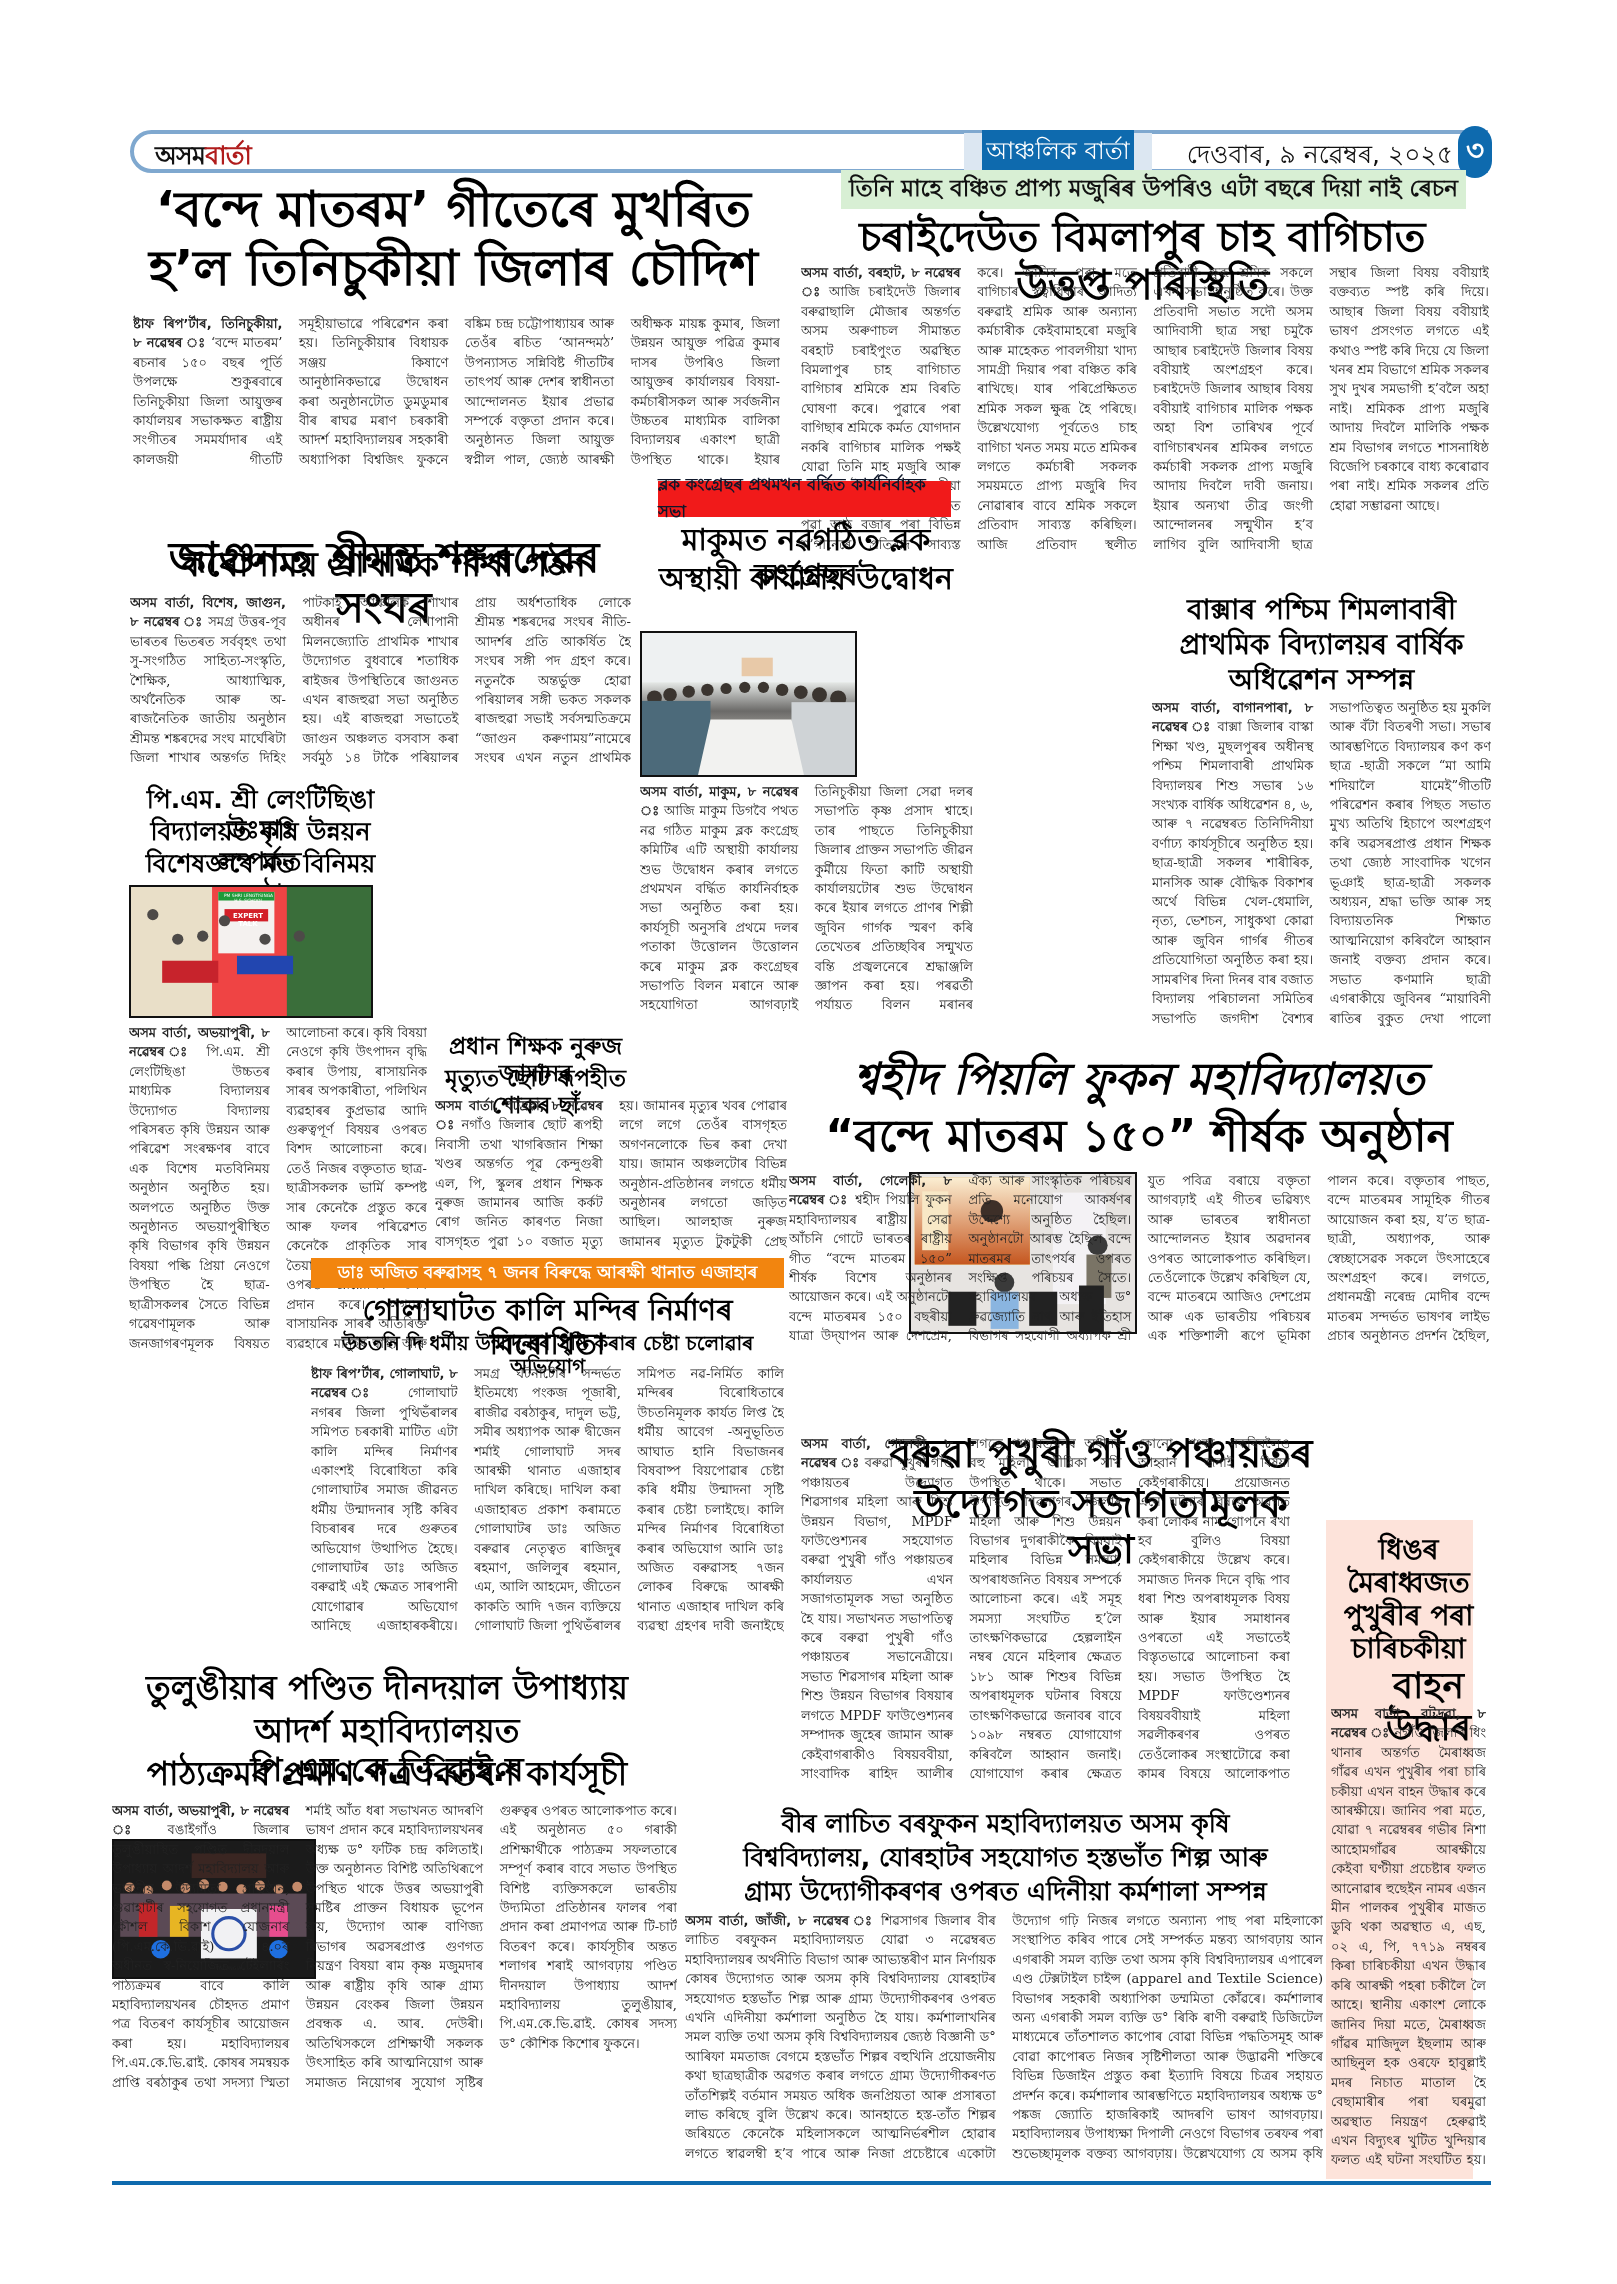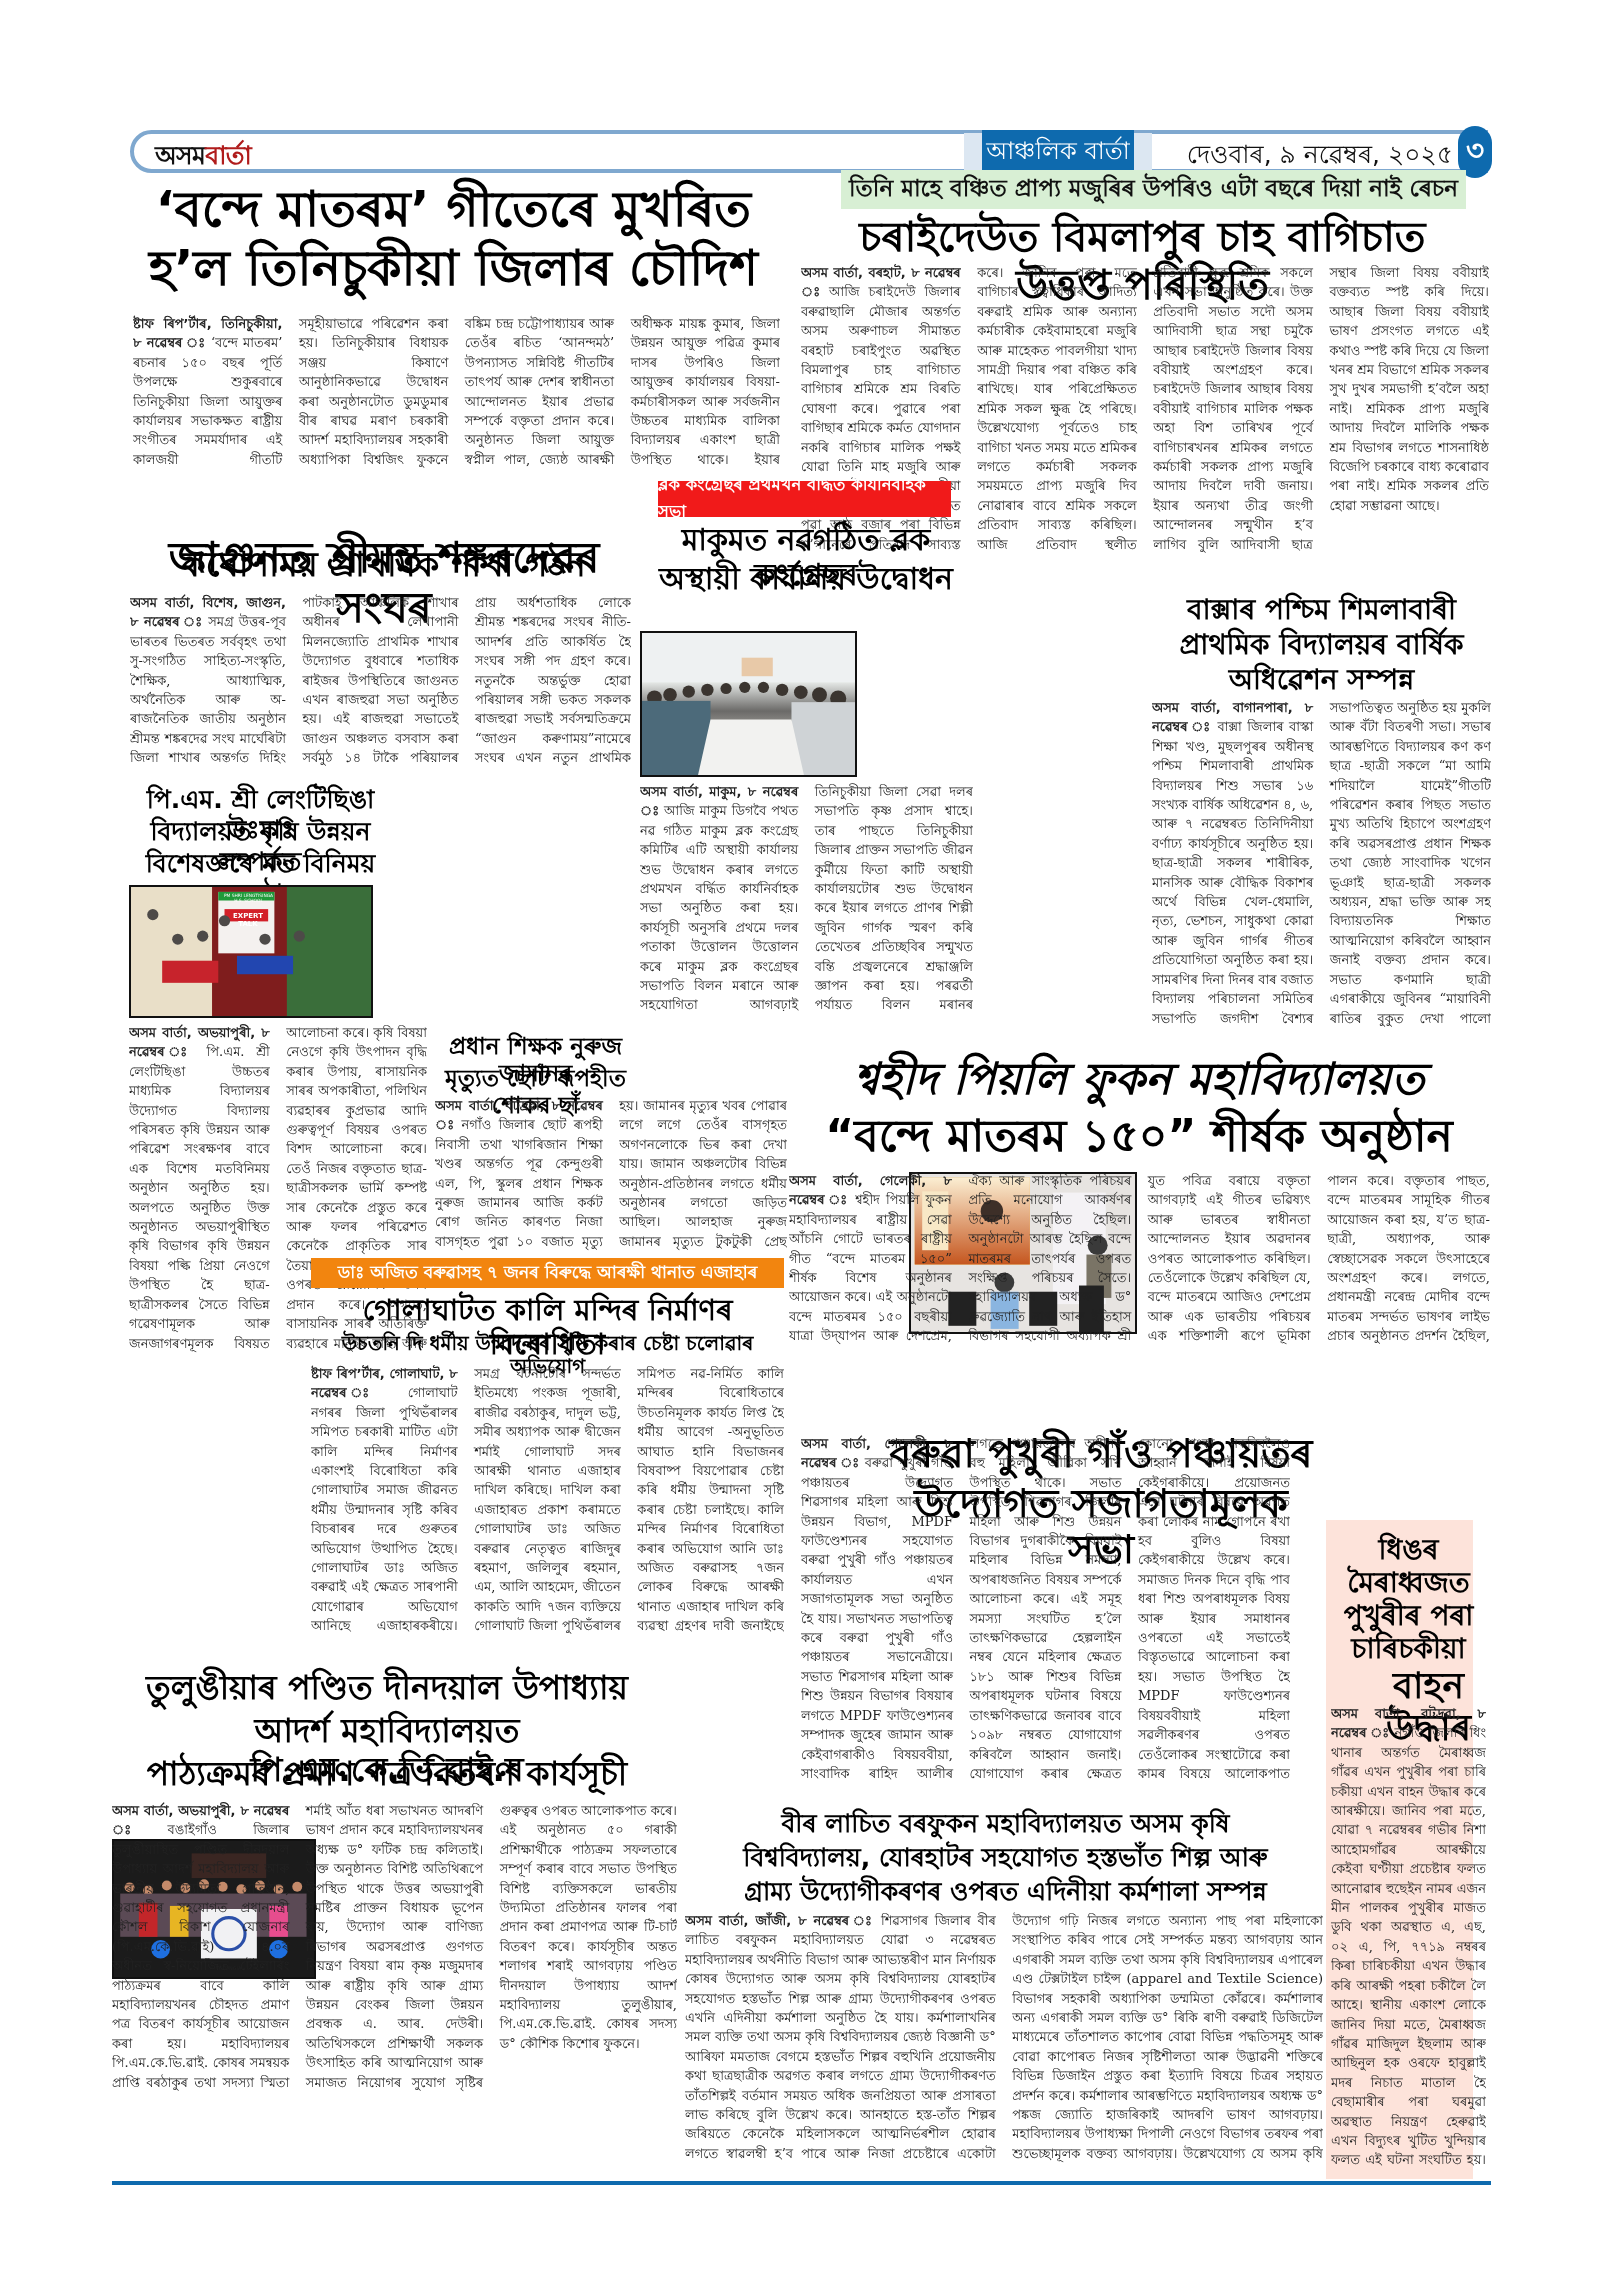--- a/index.html
+++ b/index.html
@@ -56,21 +56,21 @@
 <div>
   <div class="hl" style="left:130px;top:501px;width:508px;font-size:42px;margin-top:32px;">জাগুনত শ্ৰীমন্ত শঙ্কৰদেৱৰ সংঘৰ</div>
   <div class="hl" style="left:130px;top:544px;width:508px;font-size:34px;">কৰোণাময় প্ৰাথমিক শাখা গঠন</div>
   <div class="body" style="left:130px;top:593px;width:501px;height:178px;columns:3;overflow:hidden;">
     <b>অসম বাৰ্তা, বিশেষ, জাগুন, ৮ নৱেম্বৰ ঃ</b>
     <span>সমগ্ৰ উত্তৰ-পূব ভাৰতৰ ভিতৰত সৰ্ববৃহৎ তথা সু-সংগঠিত সাহিত্য-সংস্কৃতি, শৈক্ষিক, আধ্যাত্মিক, অৰ্থনৈতিক আৰু অ-ৰাজনৈতিক জাতীয় অনুষ্ঠান শ্ৰীমন্ত শঙ্কৰদেৱ সংঘ মাৰ্ঘেৰিটা জিলা শাখাৰ অন্তৰ্গত দিহিং পাটকাই আঞ্চলিক শাখাৰ অধীনৰ লেখাপানী মিলনজ্যোতি প্ৰাথমিক শাখাৰ উদ্যোগত বুধবাৰে শতাধিক ৰাইজৰ উপস্থিতিৰে জাগুনত এখন ৰাজহুৱা সভা অনুষ্ঠিত হয়। এই ৰাজহুৱা সভাতেই জাগুন অঞ্চলত বসবাস কৰা সৰ্বমুঠ ১৪ টাকৈ পৰিয়ালৰ প্ৰায় অৰ্ধশতাধিক লোকে শ্ৰীমন্ত শঙ্কৰদেৱ সংঘৰ নীতি-আদৰ্শৰ প্ৰতি আকৰ্ষিত হৈ সংঘৰ সঙ্গী পদ গ্ৰহণ কৰে। নতুনকৈ অন্তৰ্ভুক্ত হোৱা পৰিয়ালৰ সঙ্গী ভকত সকলক ৰাজহুৱা সভাই সৰ্বসন্মতিক্ৰমে “জাগুন কৰুণাময়”নামেৰে সংঘৰ এখন নতুন প্ৰাথমিক শাখা গঠন কৰি জিলা শাখাৰ তৰফৰ পৰা অনুমোদন জনোৱা হয়। উক্ত সভাত মাৰ্ঘেৰিটা জিলা শাখাৰ সম্পাদক ভৰত দত্ত বাপে উদ্বোধন কৰা সভা খনিত সভাপতিত্ব কৰে মাৰ্ঘেৰিটা জিলা শাখাৰ সন্মানীয় সভাপতি ভদ্ৰেশ্বৰ চুতীয়া বাপে। সভাত জিলা শাখাৰ প্ৰাক্তন মূলৰ সদস্য গুণ বৰুৱা, নিৰ্মাণ শাখা সমিতিৰ সভাপতি সঞ্জীৱ দত্ত, সাহিত্য শাখাৰ সভাপতি ভুলা দাস, নামঘৰ পৰিচালনা সমিতিৰ সভাপতি নিপেন নেওগ, সংস্কৃতি শাখাৰ সভাপতি তৰুণ গগৈ, দিহিং পাটকাই আঞ্চলিক শাখাৰ সভাপতি গোলাপ ফুকন, সম্পাদক লীল কোঁৱৰ আৰু মিলনজ্যোতি প্ৰাথমিক শাখাৰ সভাপতি ডিম্ব চেতিয়া, সম্পাদক বিৰেন দুৱৰা বাপে বহুমূলীয়া ভাষণ প্ৰদান কৰে। উল্লেখযোগ্য যে ৰাজহুৱা সভাখনি অনুষ্ঠিত কৰাৰ ক্ষেত্ৰত বিশেষ তৎপৰতাৰে নেতৃত্ব লোৱা লেখাপানী মিলনজ্যোতি প্ৰাথমিক শাখাৰ সম্পাদক বিৰেন দুৱৰা বাপৰ গুৰু গৃহত অনুষ্ঠিত হোৱা সভাখনিত স্থানীয় ৰামনগৰ, সোণালীপুৰ, মাধৱদেৱ, আৰু লেখাপানী মিলনজ্যোতি প্ৰাথমিক শাখাৰ ভালেসংখ্যক ভকত-আই উপস্থিত আছিল।</span>
   </div>
 </div>
 
 <div>
-  <div class="kicker" style="left:658px;top:481px;width:293px;height:36px;background:#f11a1a;color:#ffffff;font-size:16.5px;">ব্লক কংগ্ৰেছৰ প্ৰথমখন বৰ্দ্ধিত কাৰ্যনিৰ্বাহক সভা</div>
+  <div class="kicker" style="left:658px;top:481px;width:293px;height:36px;background:#f11a1a;color:#0f172a;font-size:16.5px;">ব্লক কংগ্ৰেছৰ প্ৰথমখন বৰ্দ্ধিত কাৰ্যনিৰ্বাহক সভা</div>
   <div class="hl" style="left:641px;top:522px;width:330px;font-size:30px;">মাকুমত নৱগঠিত ব্লক কংগ্ৰেছৰ</div>
   <div class="hl" style="left:641px;top:561px;width:330px;font-size:30px;">অস্থায়ী কাৰ্যালয় উদ্বোধন</div>
   <div class="photo" style="left:640px;top:631px;width:217px;height:146px;background:linear-gradient(180deg,#e9eef0 0%,#e3e6e4 35%,#6b6a68 55%,#b8b4ae 75%,#8f9192 100%);">
     <svg width="100%" height="100%" viewBox="0 0 342 230" preserveAspectRatio="none">
       <rect x="0" y="0" width="342" height="80" fill="#eef1f2"></rect>
       <rect x="160" y="40" width="50" height="30" fill="#e8c9a8"></rect>
       <g fill="#3b3530">
         <circle cx="20" cy="105" r="12"></circle>
           <circle cx="45" cy="100" r="11"></circle>
           <circle cx="75" cy="95" r="10"></circle>
@@ -101,21 +101,21 @@
   <div class="body" style="left:1152px;top:698px;width:339px;height:330px;columns:2;overflow:hidden;">
     <b>অসম বাৰ্তা, বাগানপাৰা, ৮ নৱেম্বৰ ঃ</b>
     <span>বাক্সা জিলাৰ বাস্কা শিক্ষা খণ্ড, মুছলপুৰৰ অধীনস্থ পশ্চিম শিমলাবাৰী প্ৰাথমিক বিদ্যালয়ৰ শিশু সভাৰ ১৬ সংখ্যক বাৰ্ষিক অধিৱেশন ৪, ৬, আৰু ৭ নৱেম্বৰত তিনিদিনীয়া বৰ্ণাঢ্য কাৰ্যসূচীৰে অনুষ্ঠিত হয়। ছাত্ৰ-ছাত্ৰী সকলৰ শাৰীৰিক, মানসিক আৰু বৌদ্ধিক বিকাশৰ অৰ্থে বিভিন্ন খেল-ধেমালি, নৃত্য, ভেশচন, সাধুকথা কোৱা আৰু জুবিন গাৰ্গৰ গীতৰ প্ৰতিযোগিতা অনুষ্ঠিত কৰা হয়। সামৰণিৰ দিনা দিনৰ বাৰ বজাত বিদ্যালয় পৰিচালনা সমিতিৰ সভাপতি জগদীশ বৈশ্যৰ সভাপতিত্বত অনুষ্ঠিত হয় মুকলি আৰু বঁটা বিতৰণী সভা। সভাৰ আৰম্ভণিতে বিদ্যালয়ৰ কণ কণ ছাত্ৰ -ছাত্ৰী সকলে “মা আমি শদিয়ালৈ যামেই”গীতটি পৰিৱেশন কৰাৰ পিছত সভাত মুখ্য অতিথি হিচাপে অংশগ্ৰহণ কৰি অৱসৰপ্ৰাপ্ত প্ৰধান শিক্ষক তথা জ্যেষ্ঠ সাংবাদিক খগেন ভূঞাই ছাত্ৰ-ছাত্ৰী সকলক অধ্যয়ন, শ্ৰদ্ধা ভক্তি আৰু সহ বিদ্যায়তনিক শিক্ষাত আত্মনিয়োগ কৰিবলৈ আহ্বান জনাই বক্তব্য প্ৰদান কৰে। সভাত কণমানি ছাত্ৰী এগৰাকীয়ে জুবিনৰ “মায়াবিনী ৰাতিৰ বুকুত দেখা পালো তোমাৰ ছবি” এই কালজয়ী গীতটি পৰিৱেশন কৰি সভাৰ সৌষ্ঠৱ বৃদ্ধি কৰে। সভাৰ শেষত ছাত্ৰ -ছাত্ৰী সকলৰ মাজত পুৰস্কাৰ সমূহ বিতৰণ কৰা হয়। সভাত প্ৰধান শিক্ষক সুনীল হালৈ, সহকাৰী শিক্ষক জীৱন সাহা, সহকাৰী শিক্ষক গিৰীশ বৈশ্য, অভিভাৱক অভিভাৱিকা, অঙ্গনাবাড়ী কৰ্মী, ছাত্ৰ-ছাত্ৰী সকলে ভাগ লয়। অনুষ্ঠানত আঁত ধৰে শিক্ষক তথা চি আৰ চি চি গিৰীশ বৈশ্যই।</span>
   </div>
 </div>
 
 <div>
   <div class="hl" style="left:124px;top:785px;width:273px;font-size:25px;">পি.এম. শ্ৰী লেংটিছিঙা উঃমাঃ</div>
   <div class="hl" style="left:124px;top:817px;width:273px;font-size:25px;">বিদ্যালয়ত কৃষি উন্নয়ন সম্পৰ্কত</div>
   <div class="hl" style="left:124px;top:849px;width:273px;font-size:25px;">বিশেষজ্ঞৰে মত বিনিময় অনুষ্ঠান</div>
-  <div class="photo" style="left:129px;top:885px;width:244px;height:133px;background:#7f1d1d;">
+  <div class="photo" style="left:129px;top:885px;width:244px;height:133px;background:#ef4444;">
     <svg width="100%" height="100%" viewBox="0 0 385 210" preserveAspectRatio="none">
       <rect x="0" y="0" width="130" height="210" fill="#e9dfc8"></rect>
       <rect x="250" y="0" width="135" height="210" fill="#3a6e3a"></rect>
       <rect x="140" y="8" width="90" height="100" fill="#f4f1ef"></rect>
       <rect x="140" y="8" width="90" height="14" fill="#1f9a3a"></rect>
       <rect x="150" y="36" width="70" height="20" fill="#d31f28"></rect>
       <rect x="50" y="120" width="90" height="36" fill="#c7232c"></rect>
       <rect x="170" y="112" width="90" height="30" fill="#2246b0"></rect>
       <g fill="#4d4a48">
           <circle cx="35" cy="45" r="9"></circle>

